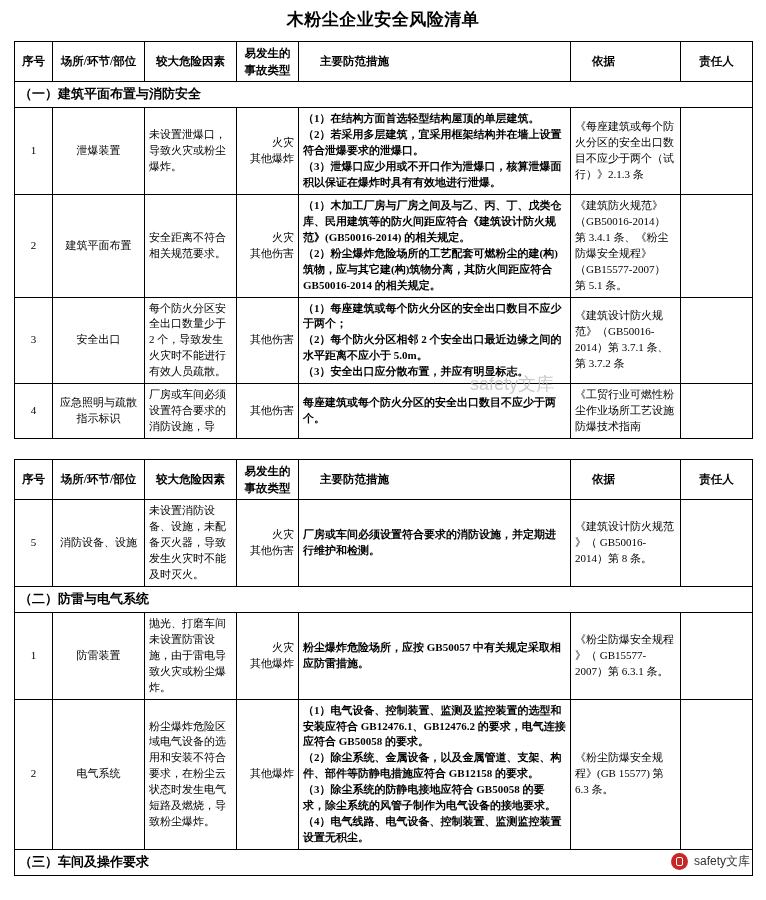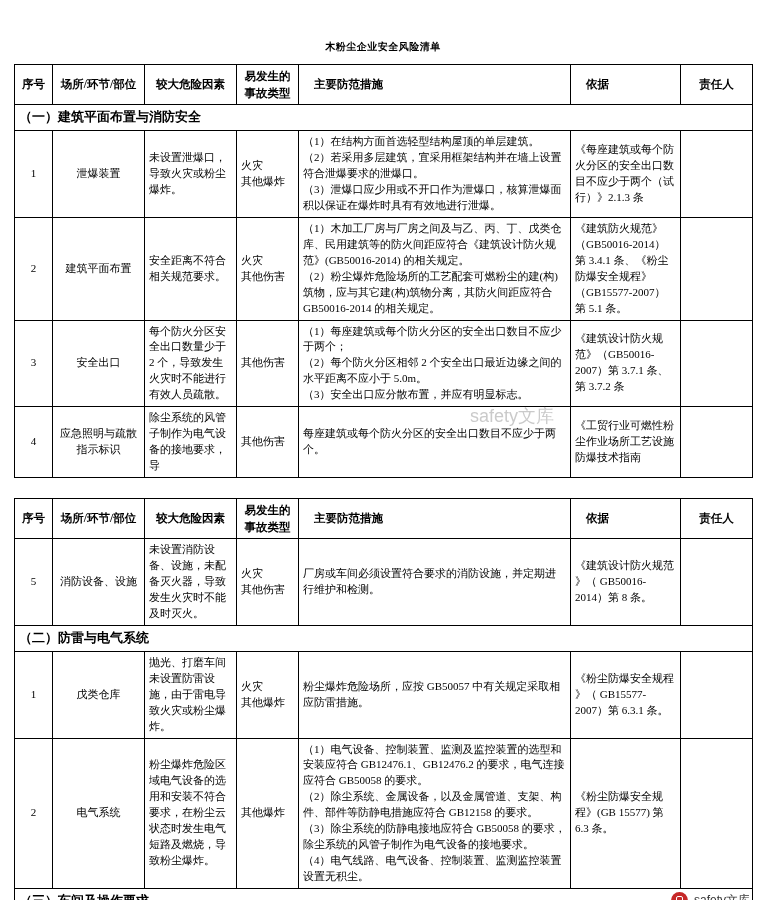--- a/index.html
+++ b/index.html
@@ -15,25 +15,24 @@
     position: relative;
   }
   .page {
     width: 766px;
     box-sizing: border-box;
     padding: 0 14px;
     position: relative;
   }
   .doc-title {
     text-align: center;
-    font-size: 10px;
+    font-size: 17px;
     font-weight: bold;
     padding: 8px 0 10px 0;
     letter-spacing: 0.5px;
-    margin-top: 32px;
   }
   table.risk {
     border-collapse: collapse;
     width: 738px;
     table-layout: fixed;
     font-size: 11px;
     line-height: 1.45;
   }
   table.risk td, table.risk th {
     border: 1px solid #000000;
@@ -42,34 +41,34 @@
     box-sizing: border-box;
   }
   .hdr td {
     text-align: center;
     font-weight: bold;
     font-size: 11.5px;
     height: 38px;
   }
   .hdr td.left-al {
     text-align: left;
-    padding-left: 15px;
+    padding-left: 21px;
   }
   .section-row td {
     font-weight: bold;
     text-align: left;
     padding-left: 5px;
     height: 20px;
     font-size: 13px;
   }
   .c-no { width: 38px; text-align: center; }
   .c-place { width: 92px; text-align: center; }
   .c-hazard { width: 92px; }
-  .c-acc { width: 62px; text-align: left; }
-  .c-measure { width: 272px; }
+  .c-acc { width: 62px; text-align: right; }
+  .c-measure { width: 272px; font-weight: bold; }
   .c-basis { width: 110px; }
   .c-person { width: 72px; }
   td.vc-center { text-align: center; }
   .spacer {
     height: 20px;
   }
   .watermark-mid {
     position: absolute;
     left: 470px;
     top: 372px;
@@ -169,28 +168,28 @@
     </tr>
 
     <tr>
       <td class="c-no">3</td>
       <td class="c-place">安全出口</td>
       <td class="c-hazard">每个防火分区安全出口数量少于 2 个，导致发生火灾时不能进行有效人员疏散。</td>
       <td class="c-acc" style="white-space:pre-line">其他伤害</td>
       <td class="c-measure" style="white-space:pre-line">（1）每座建筑或每个防火分区的安全出口数目不应少于两个；
 （2）每个防火分区相邻 2 个安全出口最近边缘之间的水平距离不应小于 5.0m。
 （3）安全出口应分散布置，并应有明显标志。</td>
-      <td class="c-basis">《建筑设计防火规范》（GB50016-2007）第 3.7.1 条、第 3.7.2 条</td>
+      <td class="c-basis">《建筑设计防火规范》（GB50016-2014）第 3.7.1 条、第 3.7.2 条</td>
       <td class="c-person"></td>
     </tr>
 
     <tr>
       <td class="c-no">4</td>
       <td class="c-place">应急照明与疏散指示标识</td>
-      <td class="c-hazard">除尘系统的风管子制作为电气设备的接地要求，导</td>
+      <td class="c-hazard">厂房或车间必须设置符合要求的消防设施，导</td>
       <td class="c-acc" style="white-space:pre-line">其他伤害</td>
       <td class="c-measure" style="white-space:pre-line">每座建筑或每个防火分区的安全出口数目不应少于两个。</td>
       <td class="c-basis">《工贸行业可燃性粉尘作业场所工艺设施防爆技术指南</td>
       <td class="c-person"></td>
     </tr>
   </tbody>
     </table>
 
   <div class="spacer"></div>
 
@@ -226,21 +225,21 @@
       <td class="c-basis">《建筑设计防火规范 》（ GB50016-2014）第 8 条。</td>
       <td class="c-person"></td>
     </tr>
 
     <tr class="section-row">
       <td colspan="7">（二）防雷与电气系统</td>
     </tr>
 
     <tr>
       <td class="c-no">1</td>
-      <td class="c-place">戊类仓库</td>
+      <td class="c-place">防雷装置</td>
       <td class="c-hazard">抛光、打磨车间未设置防雷设施，由于雷电导致火灾或粉尘爆炸。</td>
       <td class="c-acc" style="white-space:pre-line">火灾
 其他爆炸</td>
       <td class="c-measure" style="white-space:pre-line">粉尘爆炸危险场所，应按 GB50057 中有关规定采取相应防雷措施。</td>
       <td class="c-basis">《粉尘防爆安全规程 》（ GB15577-2007）第 6.3.1 条。</td>
       <td class="c-person"></td>
     </tr>
 
     <tr>
       <td class="c-no">2</td>

